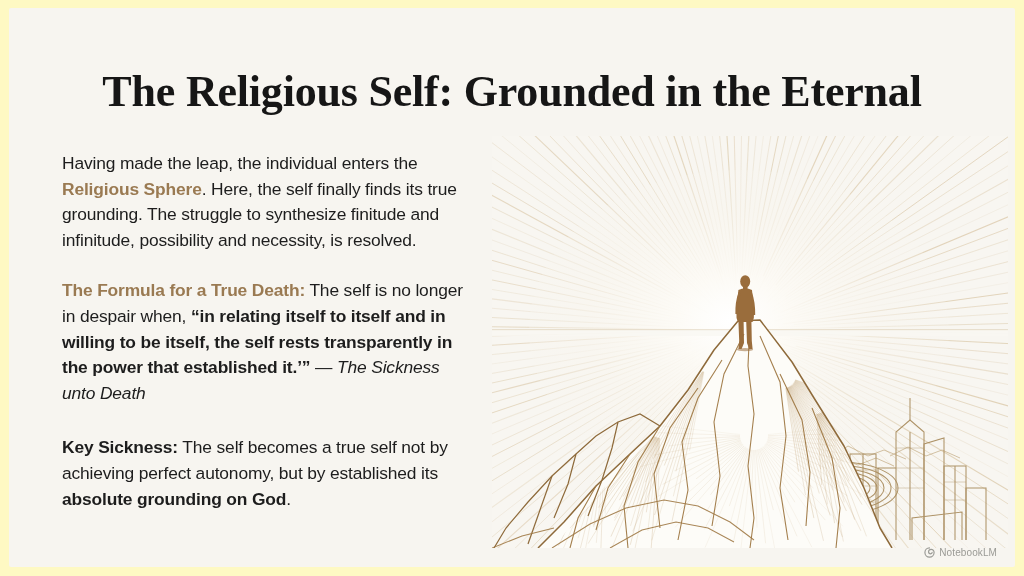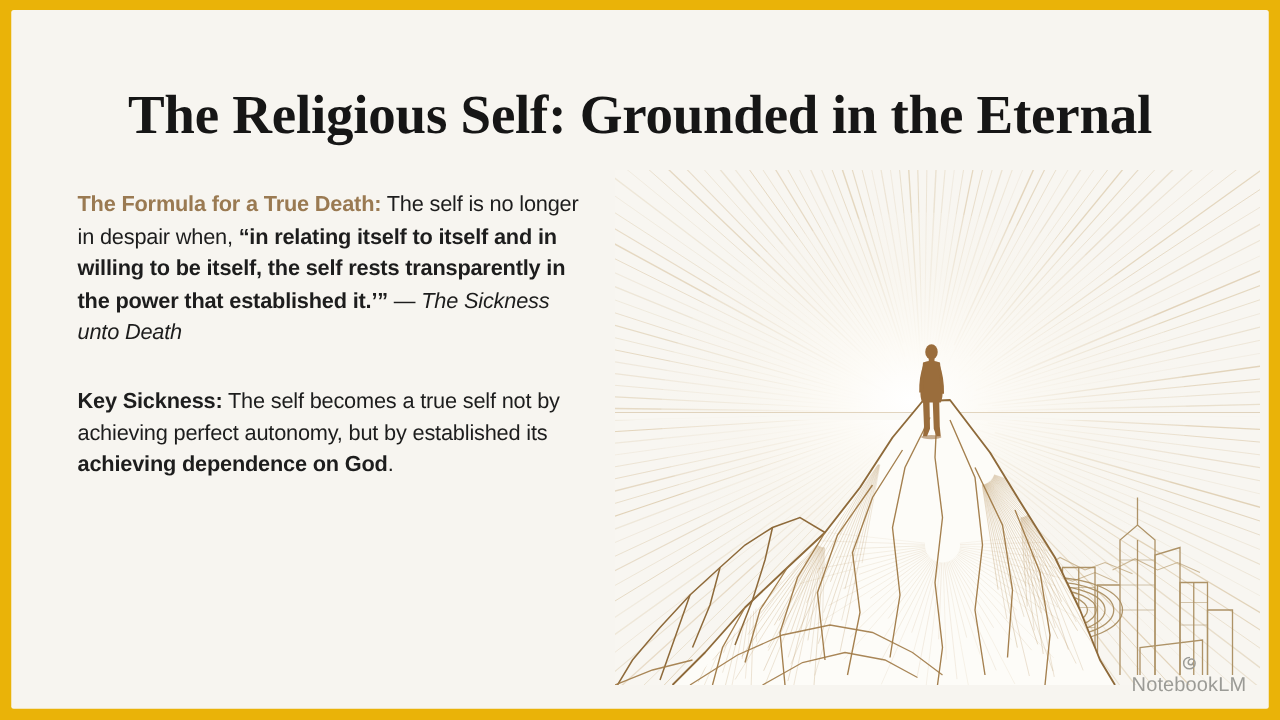--- a/index.html
+++ b/index.html
@@ -11,21 +11,21 @@
     width: 1024px;
     height: 576px;
     overflow: hidden;
     font-family: "Liberation Sans", sans-serif;
   }
 
   #slide-frame {
     position: relative;
     width: 1024px;
     height: 576px;
-    background: #eab308;
+    background: #fef9c3;
     box-sizing: border-box;
     padding: 8px 9px 9px 9px;
   }
 
   #slide {
     position: relative;
     width: 100%;
     height: 100%;
     background: #f7f5f0;
     border-radius: 2px;
@@ -85,40 +85,40 @@
 
   
   #watermark {
     position: absolute;
     right: 18px;
     bottom: 9px;
     display: flex;
     align-items: center;
     gap: 4px;
     color: #9b9b96;
-    font-size: 16px;
+    font-size: 10px;
     letter-spacing: 0.1px;
-    flex-direction: column;
   }
   #watermark .wm-logo { display: block; }
 </style>
 </head>
 <body>
 
 <div id="slide-frame">
   <div id="slide">
 
     <div id="title">The Religious Self: Grounded in the Eternal</div>
 
     <div id="text-col">
 
+      <p class="para"><span>Having made the leap, the individual enters the </span><span class="accent">Religious Sphere</span><span>. Here, the self finally finds its true grounding. The struggle to synthesize finitude and infinitude, possibility and necessity, is resolved.</span></p>
 
       <p class="para para-2"><span class="accent">The Formula for a True Death:</span><span> The self is no longer in despair when, </span><span class="bold">“in relating itself to itself and in willing to be itself, the self rests transparently in the power that established it.’”</span><span> — </span><span class="ital">The Sickness unto Death</span></p>
 
-      <p class="para last"><span class="bold">Key Sickness:</span><span> The self becomes a true self not by achieving perfect autonomy, but by established its </span><span class="bold">achieving dependence on God</span><span>.</span></p>
+      <p class="para last"><span class="bold">Key Sickness:</span><span> The self becomes a true self not by achieving perfect autonomy, but by established its </span><span class="bold">absolute grounding on God</span><span>.</span></p>
 
     </div>
 
     <div id="illustration">
       <svg width="516" height="412" viewBox="0 0 516 412" xmlns="http://www.w3.org/2000/svg">
         <defs>
           <radialGradient id="glow" cx="0.478" cy="0.47" r="0.62">
             <stop offset="0%" stop-color="#ffffff" stop-opacity="1"></stop>
             <stop offset="22%" stop-color="#fdfbf6" stop-opacity="0.95"></stop>
             <stop offset="55%" stop-color="#f9f6ef" stop-opacity="0.55"></stop>

